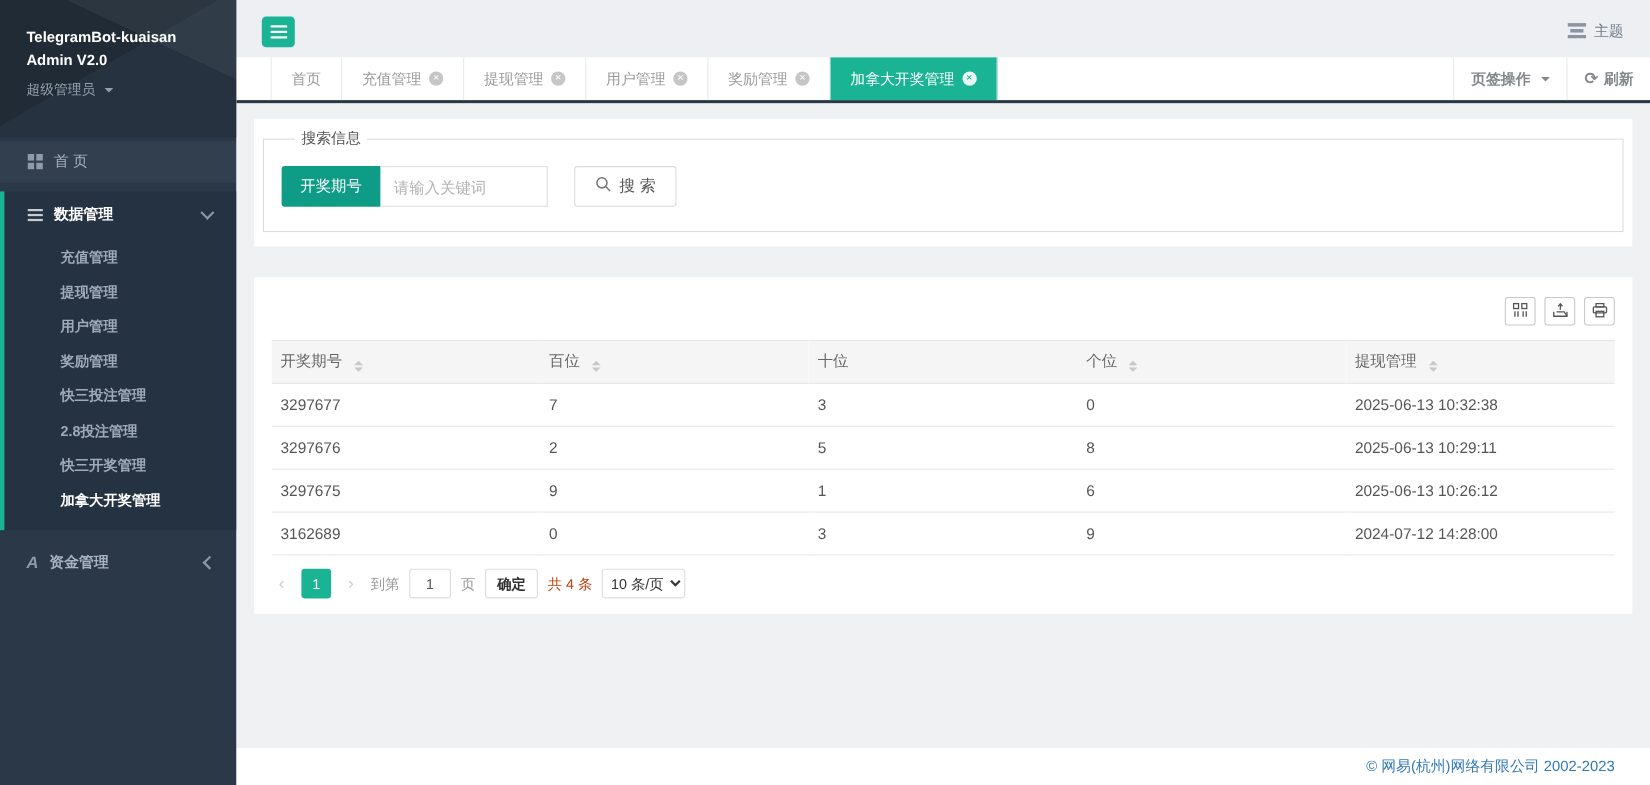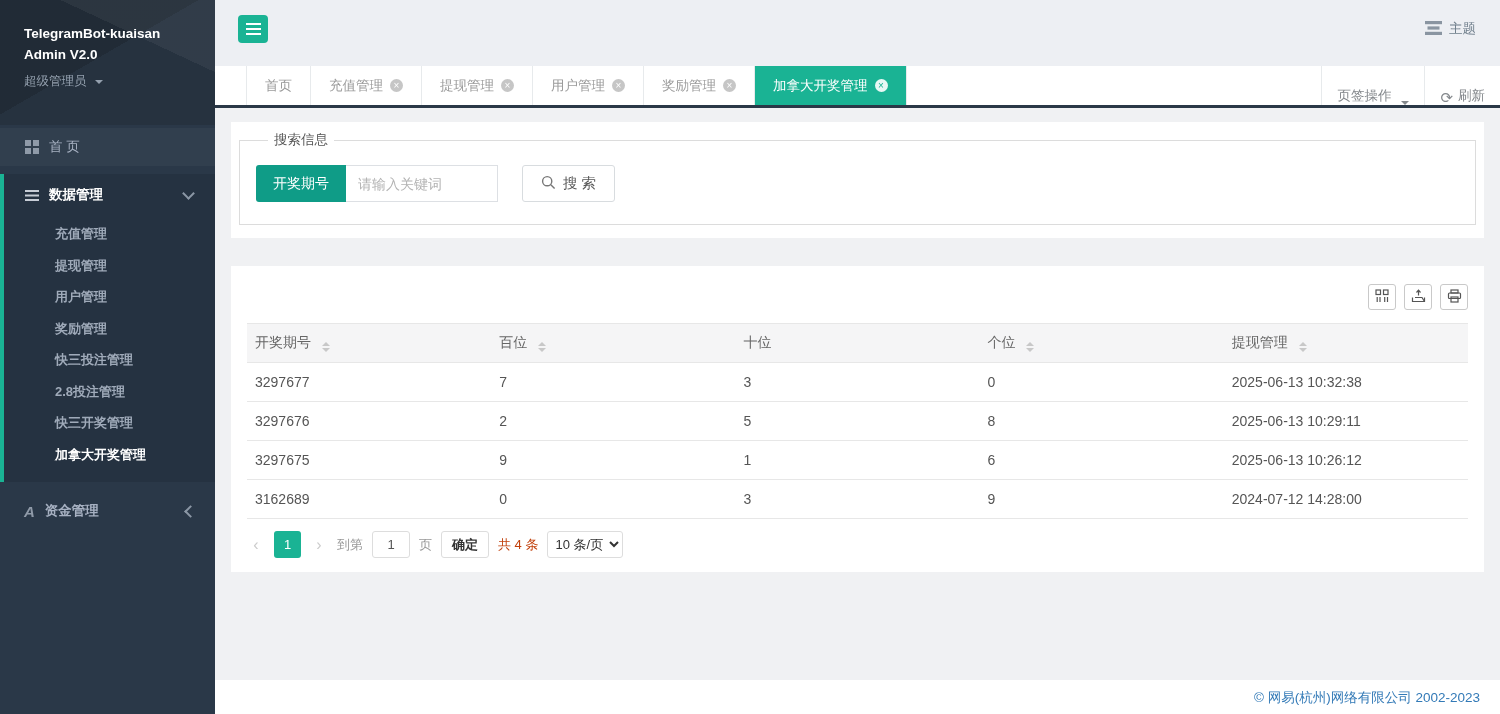--- a/index.html
+++ b/index.html
@@ -31,39 +31,39 @@
   .submenu{padding:2px 0 12px;}
   .sub-item{height:31.5px;line-height:31.5px;padding-left:51px;color:#9faab9;font-size:13px;
     font-weight:600;cursor:pointer;}
   .sub-item.active{color:#ffffff;}
   .funds-header{display:flex;align-items:center;height:42px;padding-left:24px;color:#a7b1c2;
     font-weight:bold;font-size:13.5px;margin-top:8px;cursor:pointer;}
   .icon-a{font-weight:900;font-style:italic;font-size:15px;color:#8f9aa8;margin-right:10px;}
 
   
   .main{position:absolute;left:215px;right:0;top:0;bottom:0;display:flex;flex-direction:column;}
-  .topbar{height:66px;background:#edeff3;position:relative;flex:none;}
+  .topbar{height:52px;background:#edeff3;position:relative;flex:none;}
   .hamburger{position:absolute;left:23px;top:15px;width:30px;height:28px;background:#1ab394;
     border:none;border-radius:4px;cursor:pointer;display:flex;align-items:center;justify-content:center;}
   .bars{display:block;width:15px;height:2px;background:#fff;position:relative;
     box-shadow:0 -5px 0 #fff,0 5px 0 #fff;}
   .theme{position:absolute;right:24px;top:20px;color:#6e7d8a;font-size:13.5px;cursor:pointer;
     display:flex;align-items:center;gap:7px;}
 
   .tabbar{height:39px;background:#fff;border-bottom:3px solid #2a3847;display:flex;flex:none;}
   .tab-spacer{width:31px;border-right:1px solid #e7eaec;}
   .tab{display:flex;align-items:center;padding:0 18px;font-size:13.5px;color:#9a9a9a;
     border-right:1px solid #e7eaec;cursor:pointer;white-space:nowrap;}
   .tab.active{background:#1ab394;color:#fff;}
   .tab-close{display:inline-block;width:13px;height:13px;border-radius:50%;background:#c6c6c6;
     color:#fff;font-size:10px;line-height:13px;text-align:center;margin-left:7px;}
   .tab.active .tab-close{background:rgba(255,255,255,0.9);color:#1ab394;}
   .tab-controls{margin-left:auto;display:flex;align-items:stretch;}
-  .tab-ops,.tab-refresh{display:flex;align-items:flex-end;padding:0 15px;color:#84888c;
-    font-size:13.5px;border-left:1px solid #e7eaec;cursor:pointer;gap:5px;}
+  .tab-ops,.tab-refresh{display:flex;align-items:center;padding:0 15px;color:#84888c;
+    font-size:13.5px;border-left:1px solid #e7eaec;cursor:pointer;gap:5px;font-weight:bold;}
   .tab-ops .caret{border-top-color:#84888c;}
   .refresh-glyph{font-size:15px;line-height:1;}
 
   .content{flex:1;background:#f0f1f3;padding:14px 16px 0;box-sizing:border-box;overflow:hidden;}
   .panel{background:#fff;}
   .search-panel{padding:9px 8px 13px;margin-bottom:28px;}
   fieldset{border:1px solid #dcdcdc;margin:0;padding:16px 16px 22px;}
   legend{font-size:13.5px;color:#555;padding:0 6px;margin-left:12px;}
   .search-row{display:flex;align-items:center;}
   .input-group{display:flex;}
@@ -94,21 +94,21 @@
   .pg-current{width:27px;height:27px;background:#1ab394;color:#fff;text-align:center;line-height:27px;
     border-radius:3px;font-size:13px;cursor:pointer;}
   .pg-input{width:38px;height:27px;box-sizing:border-box;border:1px solid #ddd;border-radius:3px;
     text-align:center;font-size:13px;color:#555;outline:none;font-family:inherit;}
   .pg-confirm{height:27px;border:1px solid #ddd;border-radius:3px;background:#fff;padding:0 10px;
     font-size:13px;color:#333;font-weight:bold;cursor:pointer;font-family:inherit;}
   .pg-total{color:#c2410c;text-align:right;}
   .pg-size{height:27px;border:1px solid #ddd;border-radius:3px;font-size:13px;color:#333;
     padding:0 3px;outline:none;font-family:inherit;background:#fff;}
 
-  .footer{height:34px;background:#fff;flex:none;text-align:right;line-height:34px;padding-right:20px;}
+  .footer{height:34px;background:#fff;flex:none;text-align:right;line-height:34px;padding-right:32px;}
   .footer a{color:#337ab7;font-size:13.5px;text-decoration:none;cursor:pointer;}
 </style>
 </head>
 <body>
 
 <div class="app">
 
   <aside class="sidebar">
     <div class="side-header">
       <div class="brand-title">

